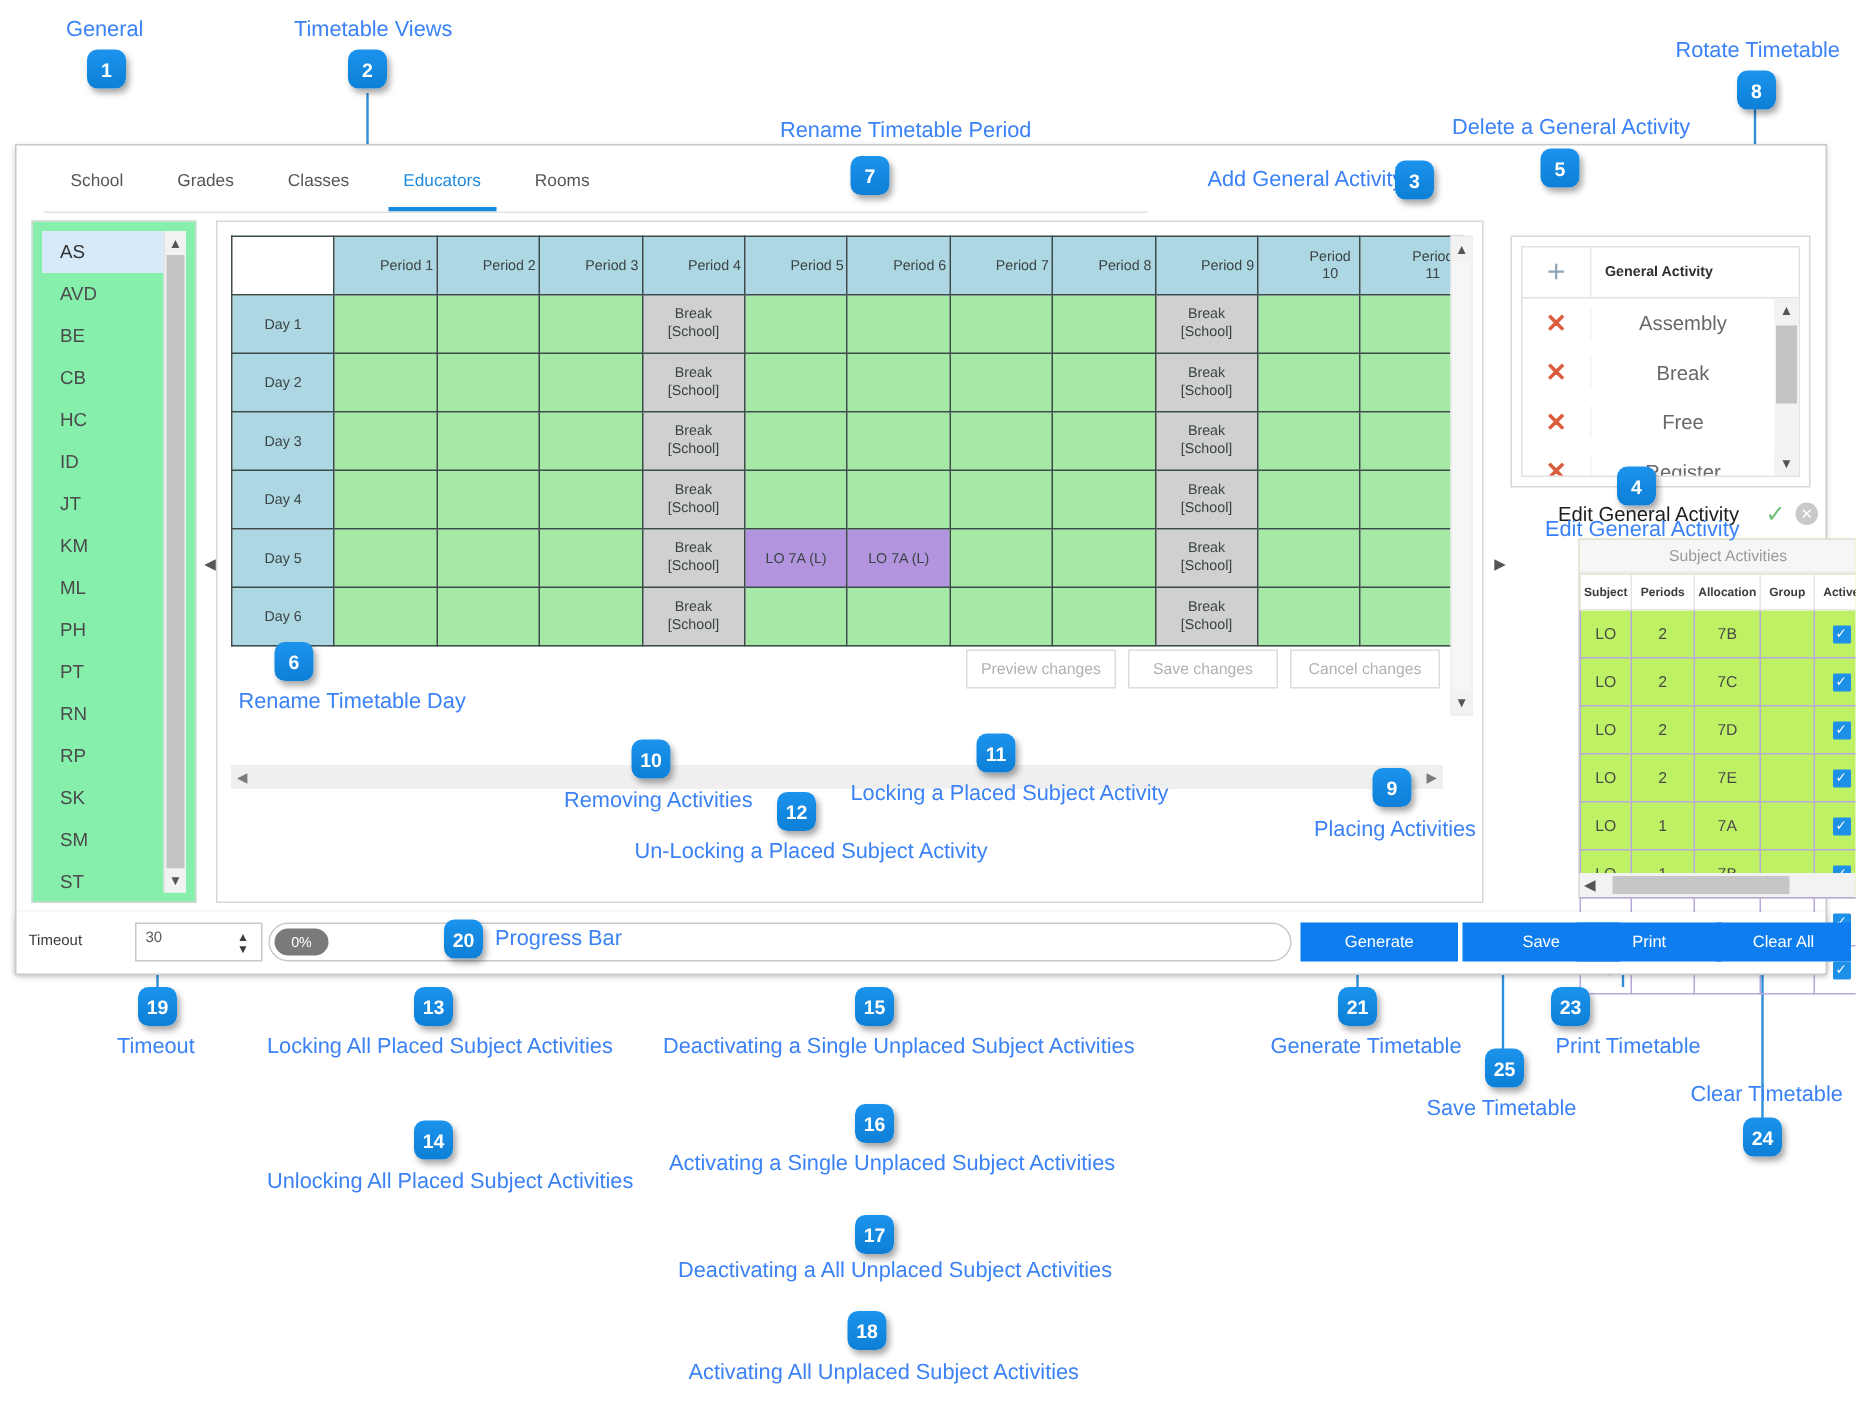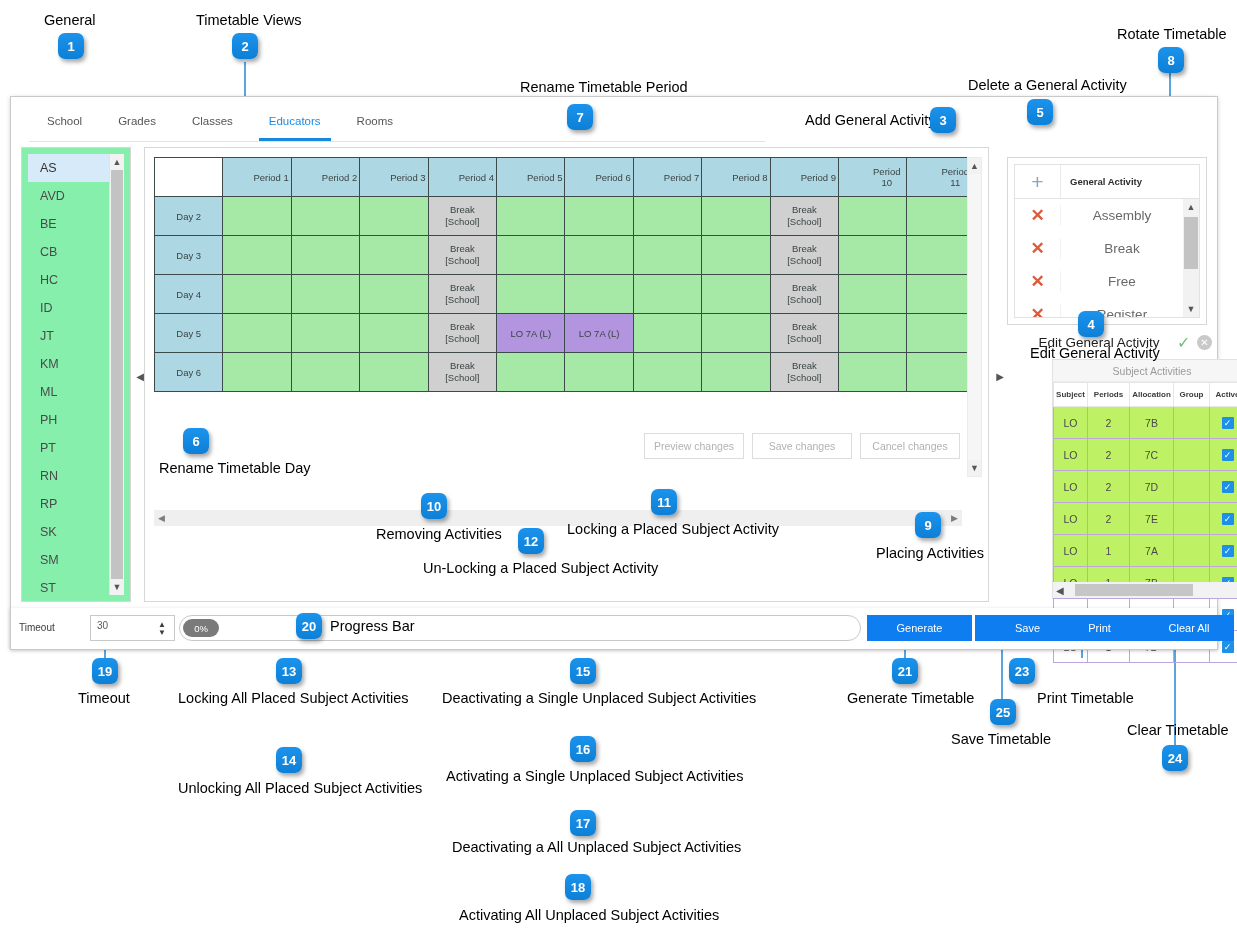--- a/index.html
+++ b/index.html
@@ -23,21 +23,21 @@
     color:#fff;
     font-size:13px;
     font-weight:bold;
     display:flex; align-items:center; justify-content:center;
     box-shadow:2px 3px 4px rgba(0,0,0,.35);
     z-index:60;
   }
   .anno {
     position:absolute;
     font-size:14.5px;
-    color:#000000;
+    color:#3b82f6;
     white-space:nowrap;
     z-index:55;
   }
 
   
   #app-window {
     position:absolute;
     left:10px; top:96px;
     width:1208px; height:552px;
     background:#ffffff;
@@ -372,21 +372,21 @@
 <div class="callout" style="left:276px; top:658px;">13</div>
 <div class="callout" style="left:276px; top:747px;">14</div>
 <div class="callout" style="left:570px; top:658px;">15</div>
 <div class="callout" style="left:570px; top:736px;">16</div>
 <div class="callout" style="left:570px; top:810px;">17</div>
 <div class="callout" style="left:565px; top:874px;">18</div>
 <div class="callout" style="left:92px;  top:658px;">19</div>
 <div class="callout" style="left:296px; top:613px;">20</div>
 <div class="callout" style="left:892px; top:658px;">21</div>
 <div class="callout" style="left:990px; top:699px;">25</div>
-<div class="callout" style="left:1009px;top:658px;">23</div>
+<div class="callout" style="left:1034px;top:658px;">23</div>
 <div class="callout" style="left:1162px;top:745px;">24</div>
 
 <div class="anno" style="left:44px;  top:12px;">General</div>
 <div class="anno" style="left:196px; top:12px;">Timetable Views</div>
 <div class="anno" style="left:805px; top:112px;">Add General Activity</div>
 <div class="anno" style="left:1030px;top:345px;">Edit General Activity</div>
 <div class="anno" style="left:968px; top:77px;">Delete a General Activity</div>
 <div class="anno" style="left:131px; top:460px;margin-left:28px;">Rename Timetable Day</div>
 <div class="anno" style="left:520px; top:79px;">Rename Timetable Period</div>
 <div class="anno" style="left:1117px;top:26px;">Rotate Timetable</div>
@@ -460,20 +460,40 @@
             <th class="phead">Period 5</th>
             <th class="phead">Period 6</th>
             <th class="phead">Period 7</th>
             <th class="phead">Period 8</th>
             <th class="phead">Period 9</th>
             <th class="phead">Period 10</th>
             <th class="phead">Period 11</th>
           </tr>
         </thead>
         <tbody id="tt-body">
+            <tr>
+              <td class="dayhead">Day 1</td>
+              <td class="slot"></td>
+              <td class="slot"></td>
+              <td class="slot"></td>
+              <td class="brk">
+                <div>Break</div>
+                <div>[School]</div>
+              </td>
+              <td class="slot"></td>
+              <td class="slot"></td>
+              <td class="slot"></td>
+              <td class="slot"></td>
+              <td class="brk">
+                <div>Break</div>
+                <div>[School]</div>
+              </td>
+              <td class="slot"></td>
+              <td class="slot"></td>
+            </tr>
             <tr>
               <td class="dayhead">Day 2</td>
               <td class="slot"></td>
               <td class="slot"></td>
               <td class="slot"></td>
               <td class="brk">
                 <div>Break</div>
                 <div>[School]</div>
               </td>
               <td class="slot"></td>

